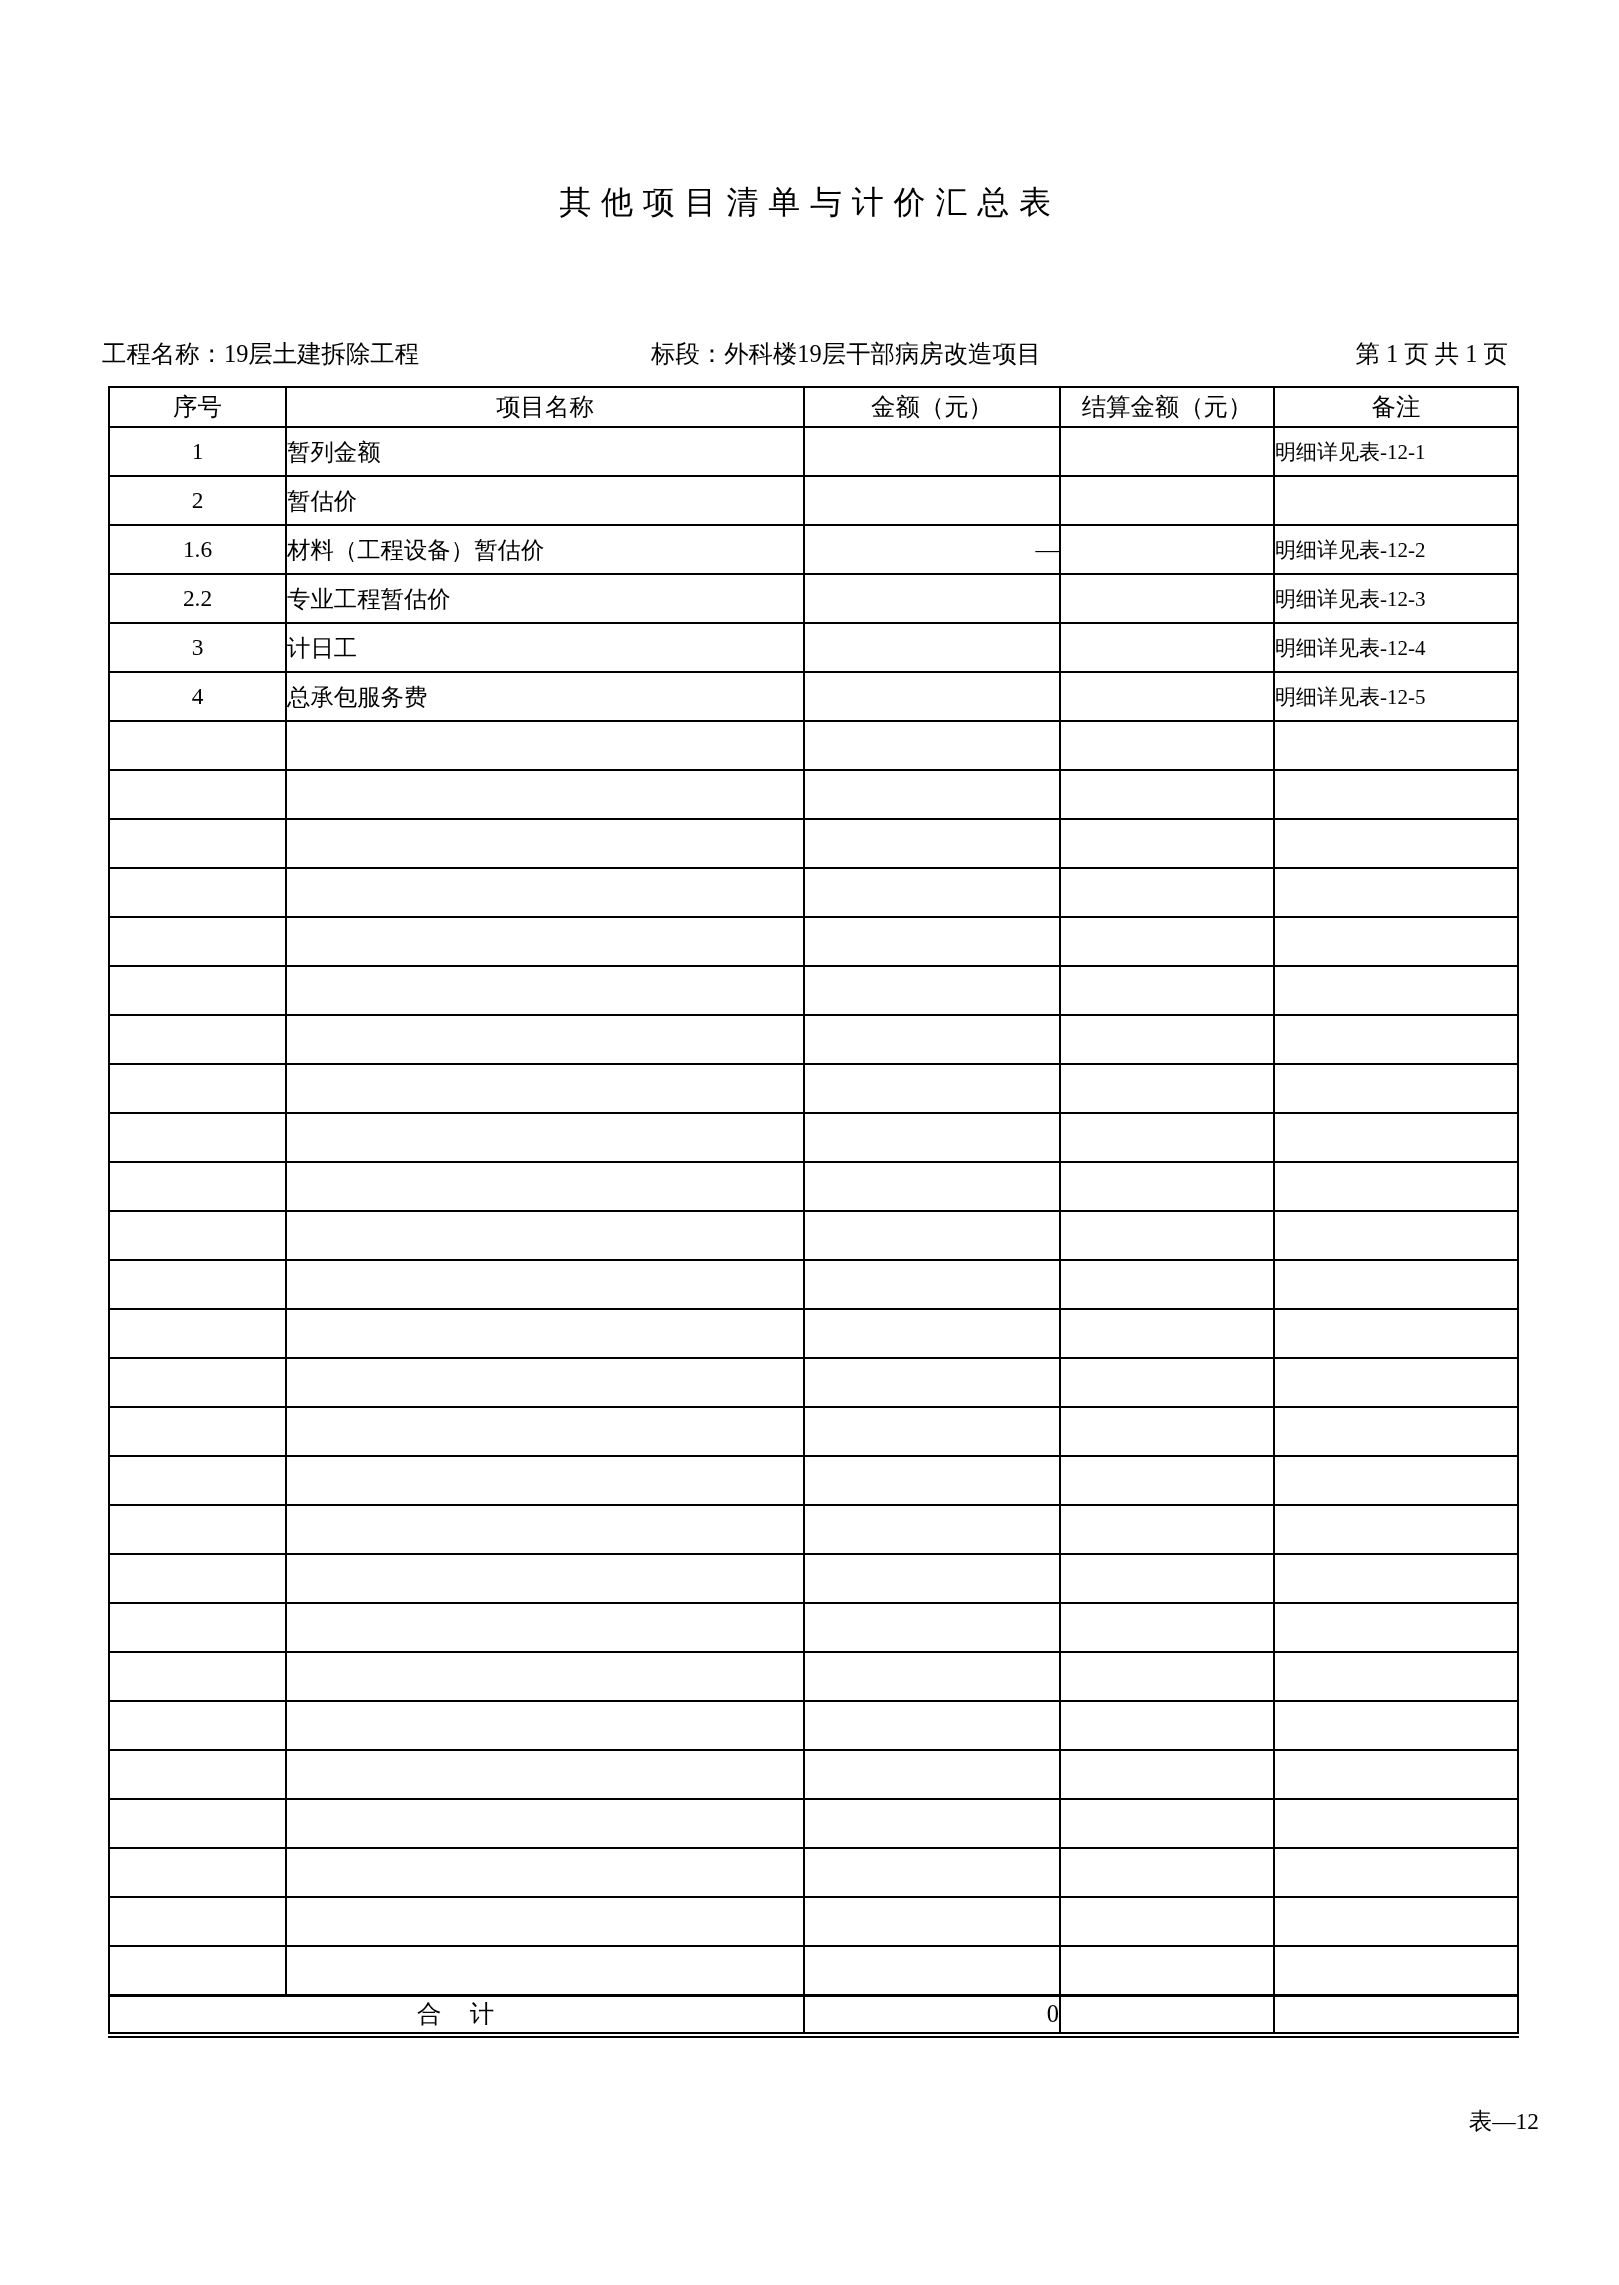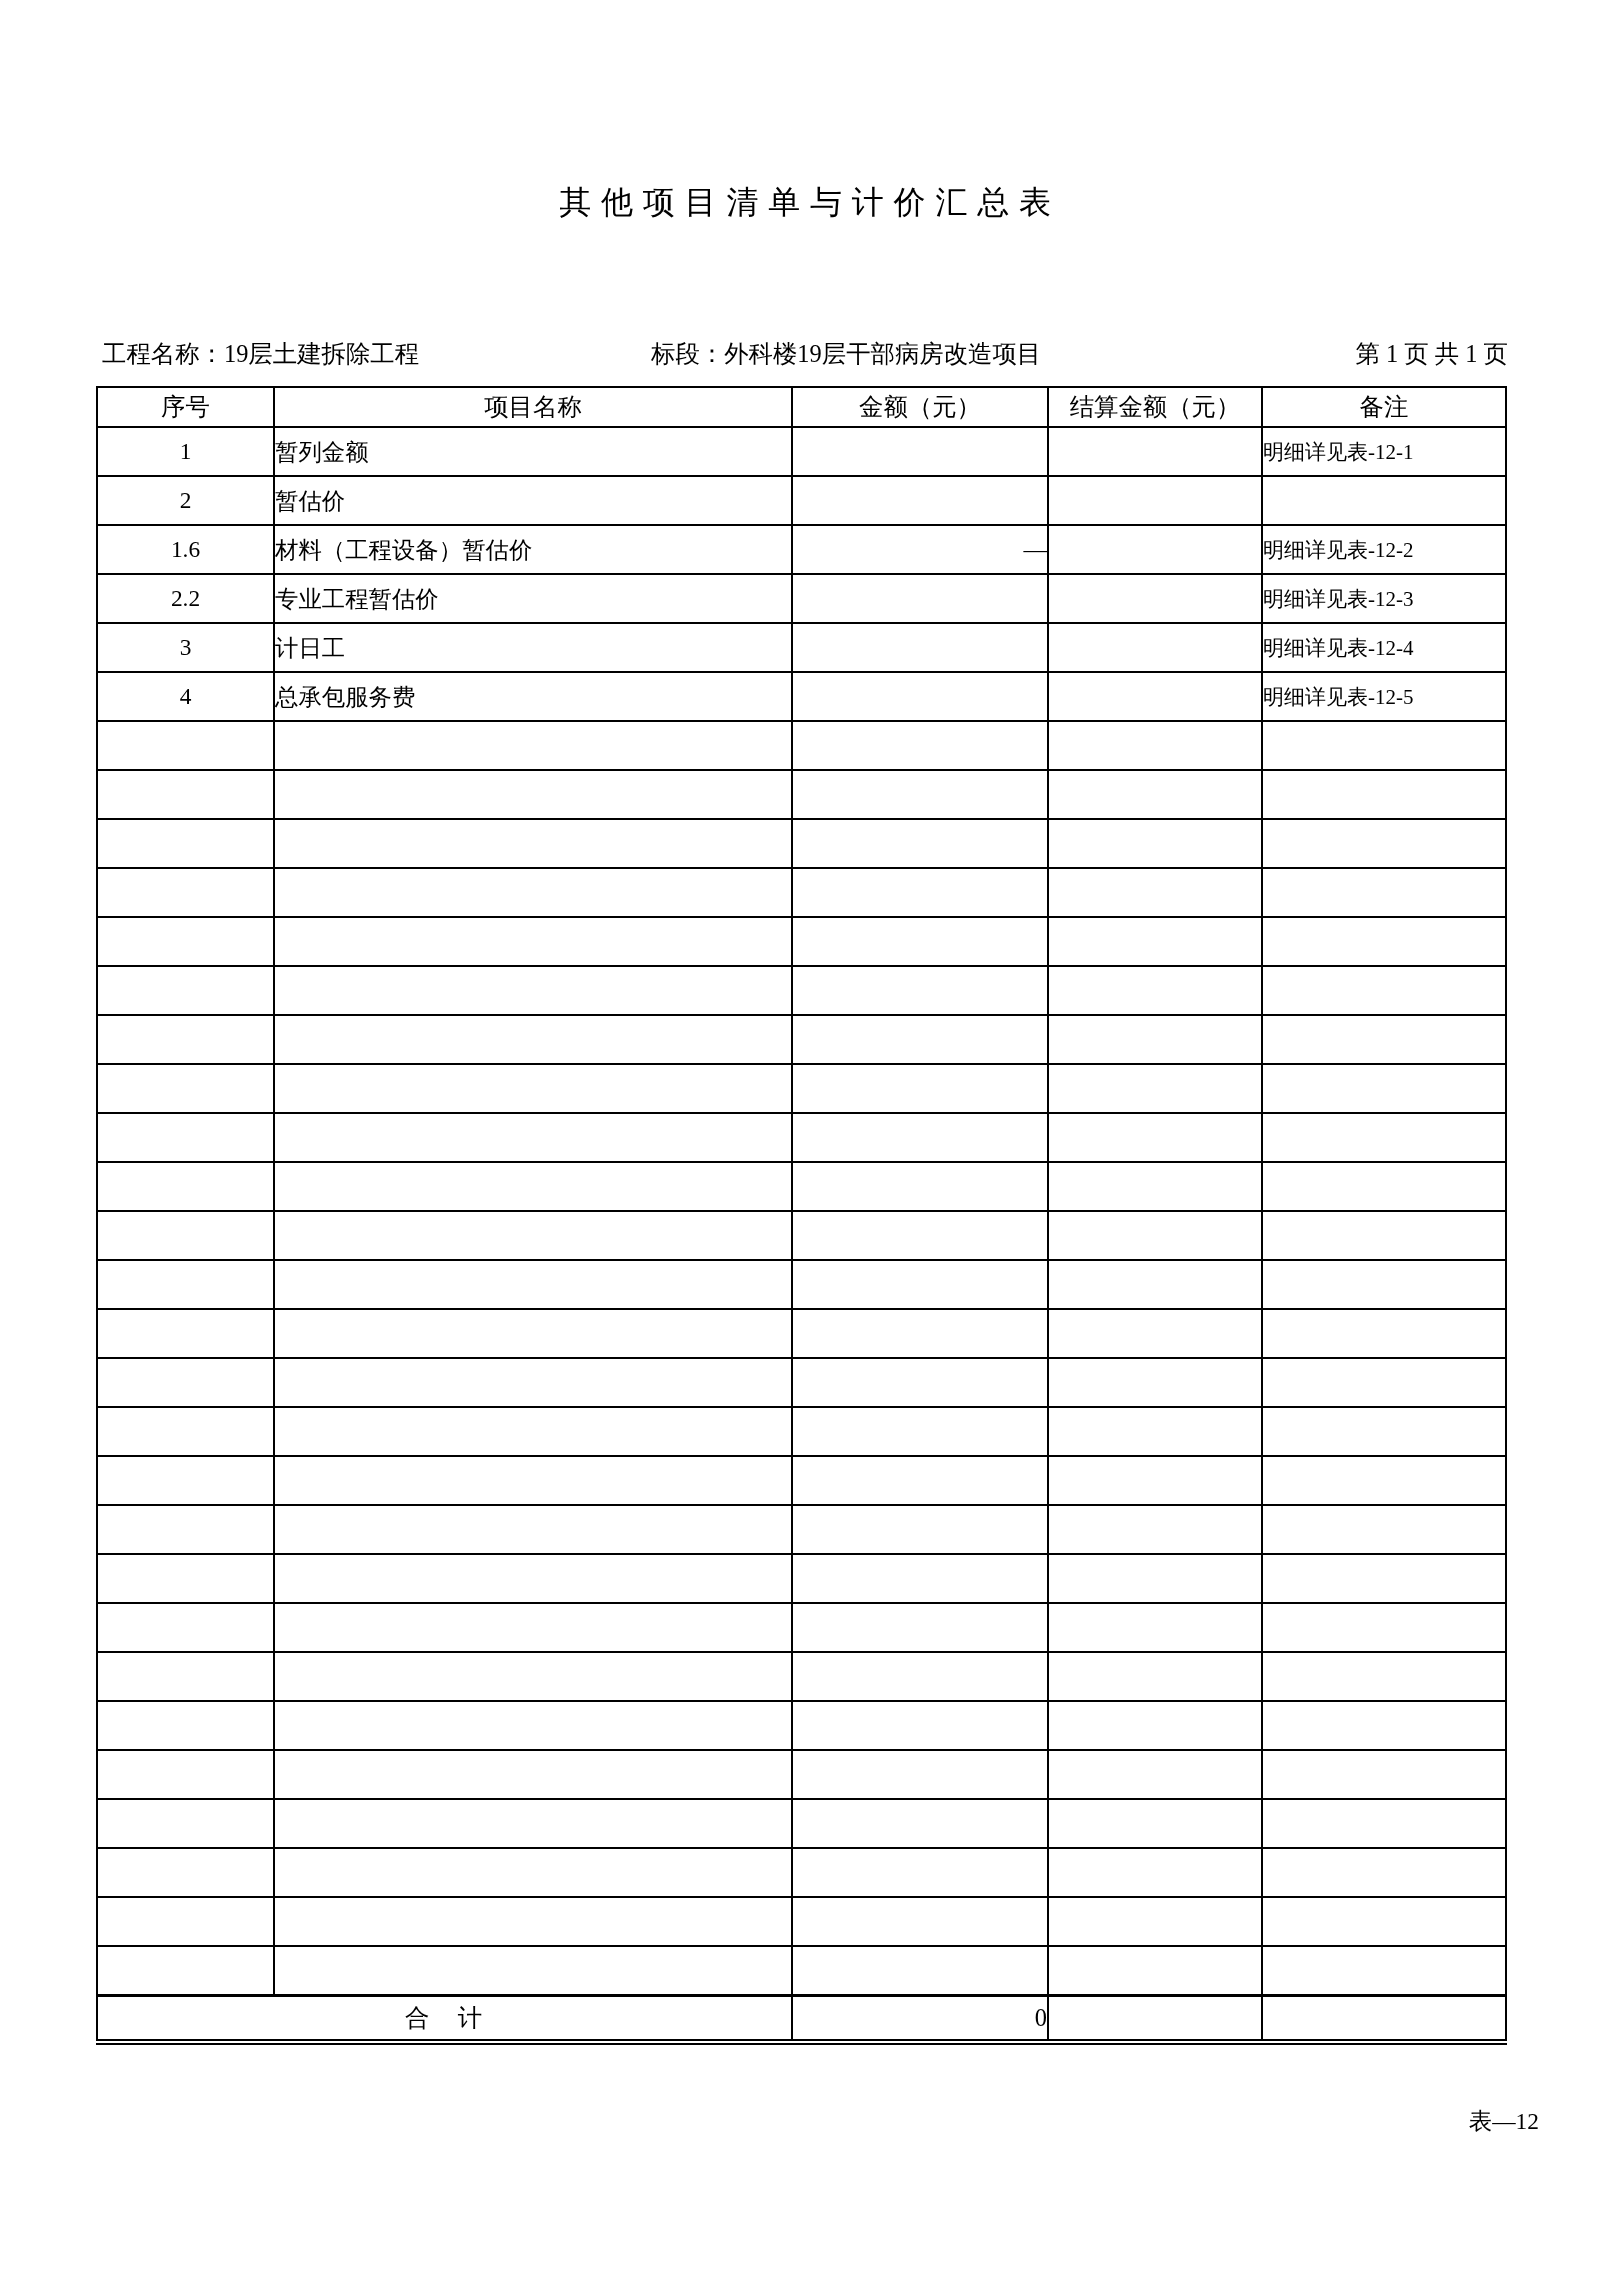--- a/index.html
+++ b/index.html
@@ -13,41 +13,41 @@
     position:absolute;top:181px;left:0;width:100%;
     text-align:center;font-size:32px;letter-spacing:9.8px;white-space:nowrap;
   }
 
   .info-row{position:absolute;top:338px;left:100px;width:1408px;height:39px;font-size:24.4px;}
   .info-row .project{position:absolute;left:2px;top:0;white-space:nowrap;}
   .info-row .section{position:absolute;left:551px;top:0;white-space:nowrap;}
   .info-row .pageinfo{position:absolute;right:0;top:0;white-space:nowrap;}
 
   table.summary{
-    position:absolute;top:386px;left:96px;width:1408px;
+    position:absolute;top:386px;left:108px;width:1408px;
     border-collapse:collapse;table-layout:fixed;
     border:2.9px solid #000;
     border-bottom:6.8px double #000;
   }
   table.summary th,
   table.summary td{
     border:2px solid #000;overflow:hidden;white-space:nowrap;padding:0;
   }
   thead tr{height:40px;}
   thead th{
     font-weight:normal;font-size:24.4px;text-align:center;
     border-bottom:3.9px solid #000;
   }
   tbody tr{height:49px;}
   tbody td{font-size:23.4px;}
   td.c-no{text-align:center;}
   td.c-name{text-align:left;padding-left:9.8px;margin-left:45px;}
   td.c-amount,td.c-settle{text-align:right;padding-right:7.8px;}
   td.c-note{text-align:left;padding-left:5.9px;font-size:21px;}
-  tfoot tr.total{height:47px;}
+  tfoot tr.total{height:40px;}
   tfoot tr.total td{border-top:3.9px solid #000;font-size:24.4px;}
   tfoot td.t-label{text-align:center;letter-spacing:2px;}
   tfoot td.c-amount{font-size:23.4px;}
 
   .foot-note{position:absolute;left:101px;top:2048px;font-size:23.4px;white-space:nowrap;}
   .form-no{position:absolute;right:81px;top:2105px;font-size:23.4px;white-space:nowrap;}
 </style>
 </head>
 <body>
 

